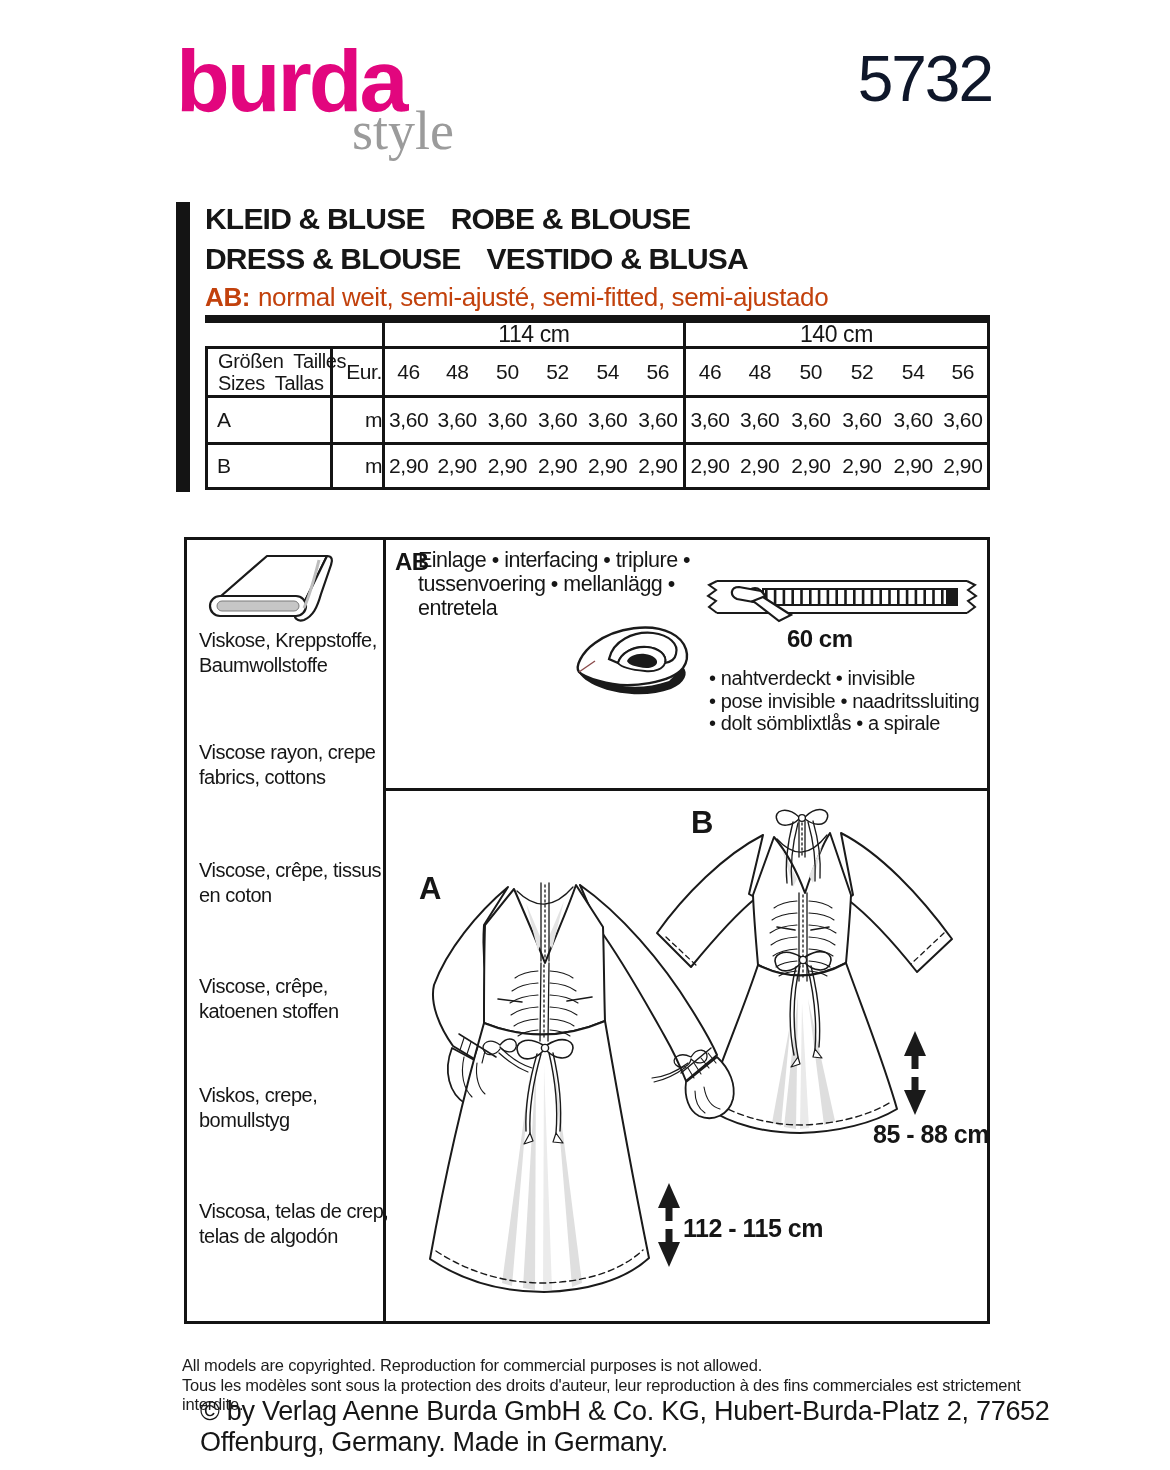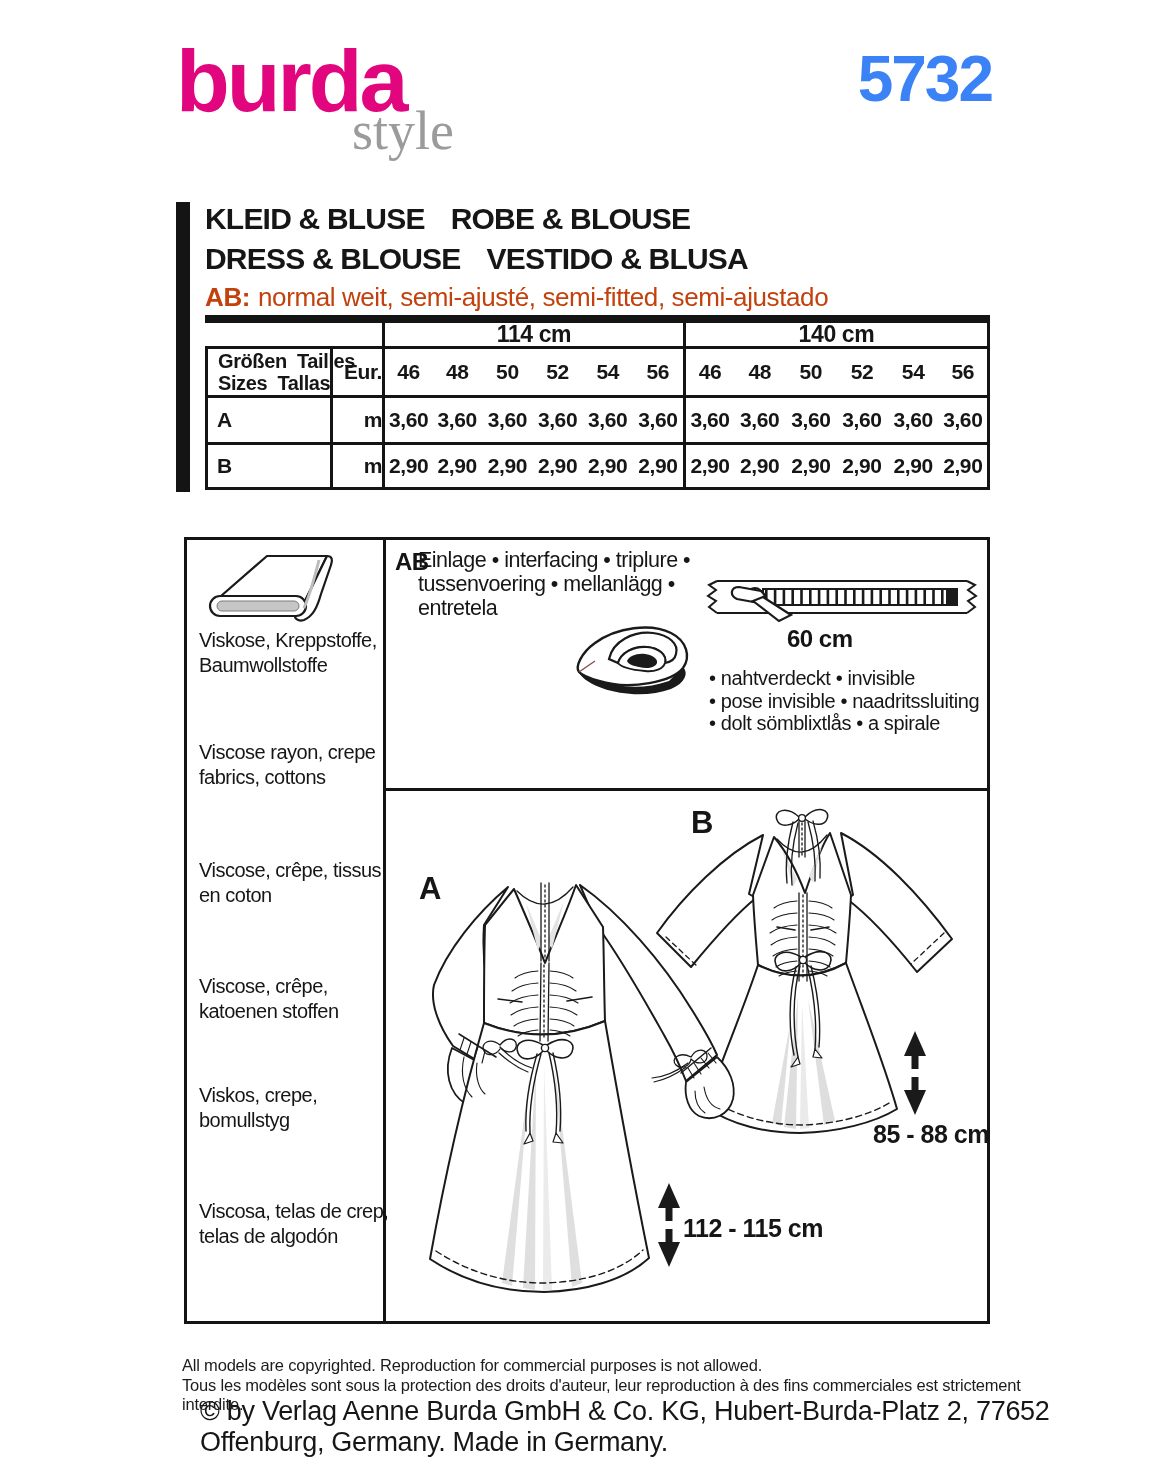--- a/index.html
+++ b/index.html
@@ -6,38 +6,38 @@
   html,body { background:#ffffff; }
   body { font-family:"Liberation Sans", sans-serif; color:#141414; }
   .page { position:relative; width:1072px; height:1470px; background:#fff; overflow:hidden;border-radius:16px; }
 
   
   .logo-burda { position:absolute; left:176px; top:30px; font-size:88px; font-weight:700;
     letter-spacing:-3px; color:#e2067e; }
   .logo-style { position:absolute; left:352px; top:100px; font-size:54px;
     font-family:"Liberation Serif", serif; color:#9b9b9b; letter-spacing:0px; }
   .pattern-number { position:absolute; left:852px; top:42px; width:140px; text-align:right;
-    font-size:64px; font-weight:700; letter-spacing:-2px; color:#3b82f6; }
+    font-size:64px; font-weight:400; letter-spacing:-2px; color:#0f172a; }
 
   
   .title-bar { position:absolute; left:176px; top:202px; width:14px; height:290px; background:#141414; }
   .title-line { position:absolute; left:205px; font-weight:700; font-size:30px; letter-spacing:-0.8px;
     white-space:pre; color:#161616; }
   .t1 { top:202px; } .t2 { top:242px; }
   .title-gap { display:inline-block; width:26px; }
   .title-sub { position:absolute; left:205px; top:282px; font-size:26px; letter-spacing:-0.4px; color:#c2410c; }
   .title-sub b { font-weight:700; margin-right:8px; }
 
   
   .ftable { position:absolute; left:205px; top:315px; width:785px; }
   .tbar { width:785px; height:8px; background:#141414; }
   .tgrid { display:grid; width:785px;
     grid-template-columns:125px 52px repeat(6,50.17px) repeat(6,51.17px);
     grid-template-rows:26px 49px 47px 45px; }
-  .c { display:flex; align-items:center; justify-content:center; font-weight:700; font-size:21px;
+  .c { display:flex; align-items:center; justify-content:center; font-weight:400; font-size:21px;
     letter-spacing:-0.4px; border-color:#141414; border-style:solid; border-width:0; color:#161616; }
   .bb { border-bottom-width:3px; } .bl { border-left-width:3px; } .br { border-right-width:3px; }
   .spacer { grid-column:1 / span 2; }
   .w114 { grid-column:3 / span 6; } .w140 { grid-column:9 / span 6; }
   .cmhead { font-size:23px; }
   .lab { flex-direction:column; align-items:flex-start; justify-content:center; padding-left:10px;
     font-size:20px; line-height:22px; white-space:pre; }
   .cell-right { justify-content:flex-end; padding-right:0; }
   .cell-left { justify-content:flex-start; padding-left:9px; }
 

